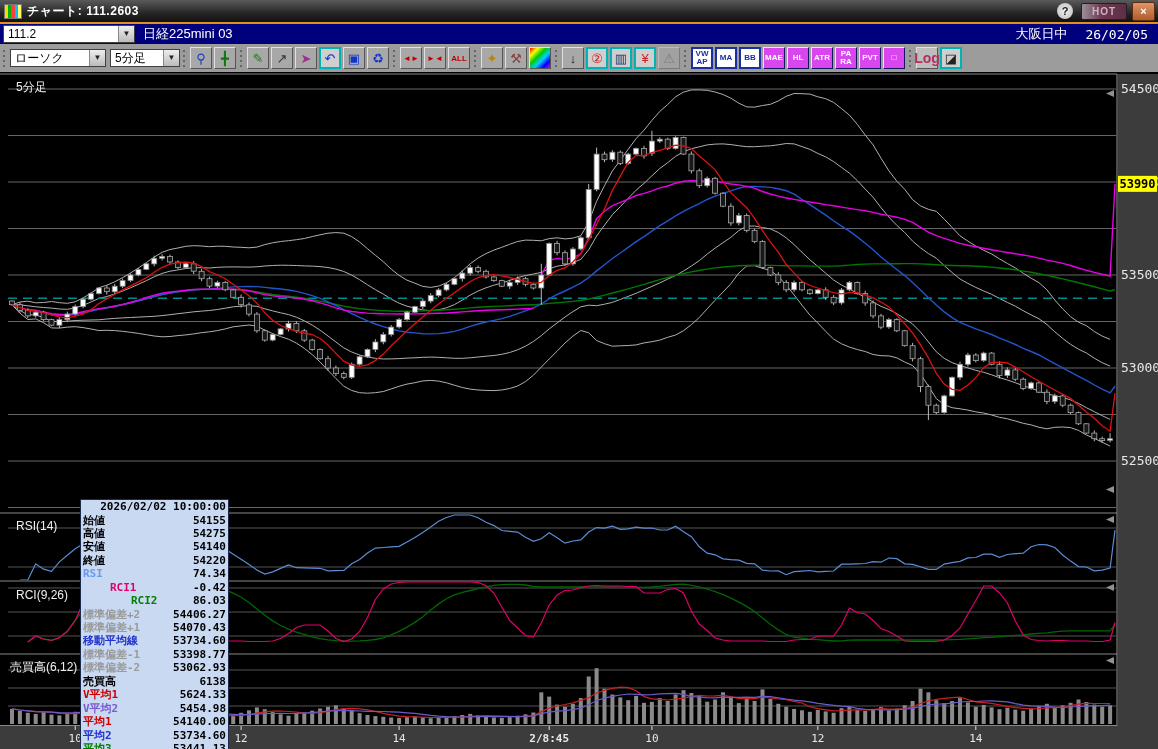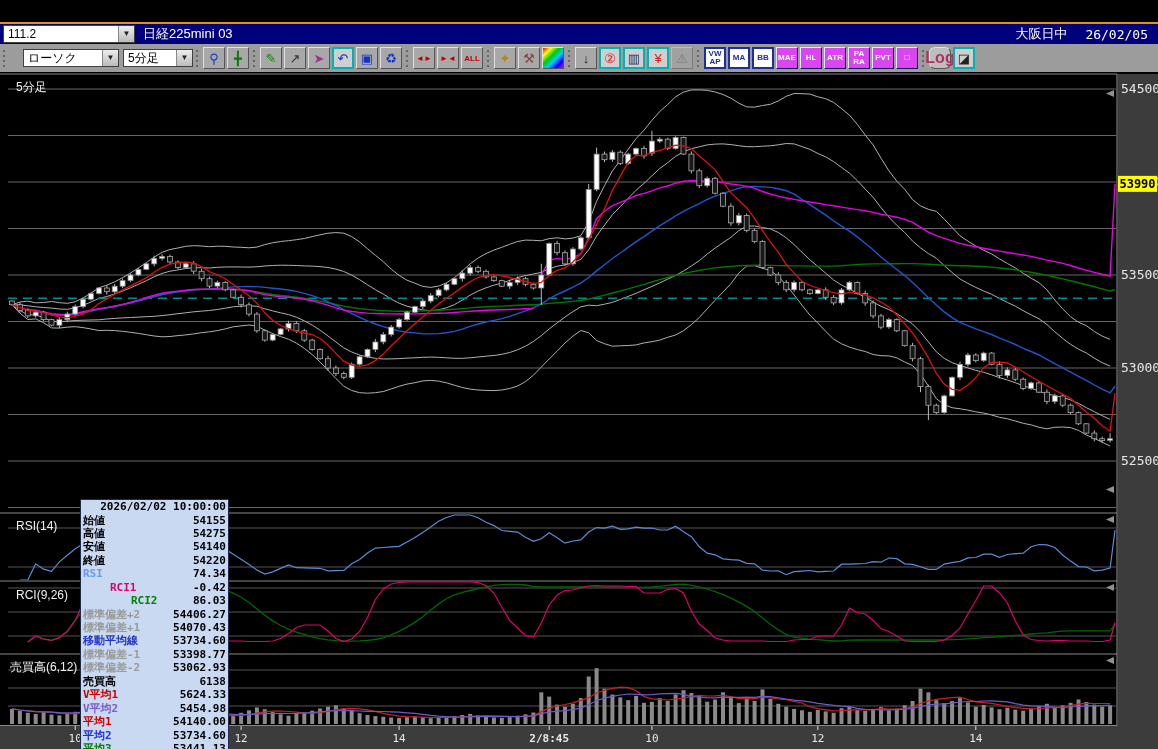--- a/index.html
+++ b/index.html
@@ -32,52 +32,60 @@
   .sym-combo{width:130px;margin-left:3px;}
   .instr{margin-left:8px;font-size:13px;}
   .sspacer{flex:1;}
   .sess{font-size:13px;margin-right:18px;}
   .sdate{font-size:13px;margin-right:10px;font-family:"DejaVu Sans Mono",monospace;}
   
   .toolbar{position:absolute;top:44px;left:0;width:1158px;height:28px;background:#9c9c9c;
     border-bottom:1px solid #4a4a4a;display:flex;align-items:center;}
   .grip{width:5px;height:20px;margin:0 2px;background:repeating-linear-gradient(180deg,#666 0 2px,transparent 2px 5px);
     background-size:2px 100%;background-repeat:repeat-y;background-position:1px 2px;}
-  .tb-combo1{width:94px;margin-left:14px;align-items:center;}
+  .tb-combo1{width:94px;margin-left:1px;align-items:center;}
   .tb-combo2{width:68px;margin-left:4px;}
   .tbtn{width:22px;height:22px;margin:0 1px;background:#a8a8a8;border:1px solid;
     border-color:#e0e0e0 #555 #555 #e0e0e0;display:flex;align-items:center;justify-content:center;
     font-size:13px;color:#222;box-sizing:border-box;}
   .tbtn.teal{border:2px solid #00b2b2;background:#cfcfcf;}
   .tbtn.badge{background:#d946ef;color:#fff;font-size:8px;font-weight:bold;white-space:pre-line;
     line-height:8px;text-align:center;border-color:#dfe6ff #10175c #10175c #dfe6ff;}
   .tbtn.active{background:#fff;color:#1c2f9e;font-size:8px;font-weight:bold;white-space:pre-line;
     line-height:8px;text-align:center;border:2px solid #1c2f9e;}
   .tbtn.disabled{opacity:.45;}
-  .tbtn.log{background:#bdbdbd;color:#b03060;font-weight:bold;font-size:16px;border-radius:6px;}
+  .tbtn.log{background:#bdbdbd;color:#b03060;font-weight:bold;font-size:14px;}
   .tbtn.rainbow{background:linear-gradient(135deg,#f00,#ff0,#0c0,#0cf,#00f,#c0f);color:#fff;}
   .tbtn.alltext{color:#c00;font-size:8px;font-weight:bold;}
   
   .chartwrap{position:absolute;top:72px;left:0;width:1158px;height:677px;background:#000;}
   svg text{font-family:"DejaVu Sans Mono",monospace;}
   .paneltag{position:absolute;color:#f0f0f0;font-size:12px;z-index:5;}
   
   .tooltip{position:absolute;left:80px;top:499px;width:149px;height:270px;background:#c9d9f2;
     border:1px solid #1a2a4a;z-index:9;font-family:"DejaVu Sans Mono",monospace;font-size:11px;
     box-sizing:border-box;padding:0 2px;}
   .tt-head{height:13.5px;line-height:13.5px;text-align:right;color:#000;font-weight:bold;white-space:nowrap;}
   .tt-row{height:13.45px;line-height:13.45px;display:flex;justify-content:space-between;white-space:nowrap;}
   .tt-val{color:#000;font-weight:bold;}
   .tt-lab{font-weight:bold;}
 </style>
 </head>
 <body>
 
 <div class="window">
 
+  <div class="titlebar">
+    <div class="appicon"></div>
+    <div class="title">チャート: 111.2603</div>
+    <div class="tspacer"></div>
+    <div class="helpbtn">?</div>
+    <div class="hotbtn">HOT</div>
+    <div class="closebtn">×</div>
+  </div>
   <div class="orangeline"></div>
 
   <div class="symbolbar">
     <div class="combo sym-combo">
       <span class="cval">111.2</span>
       <span class="carr">▼</span>
     </div>
     <div class="instr">日経225mini 03</div>
     <div class="sspacer"></div>
     <div class="sess">大阪日中</div>

